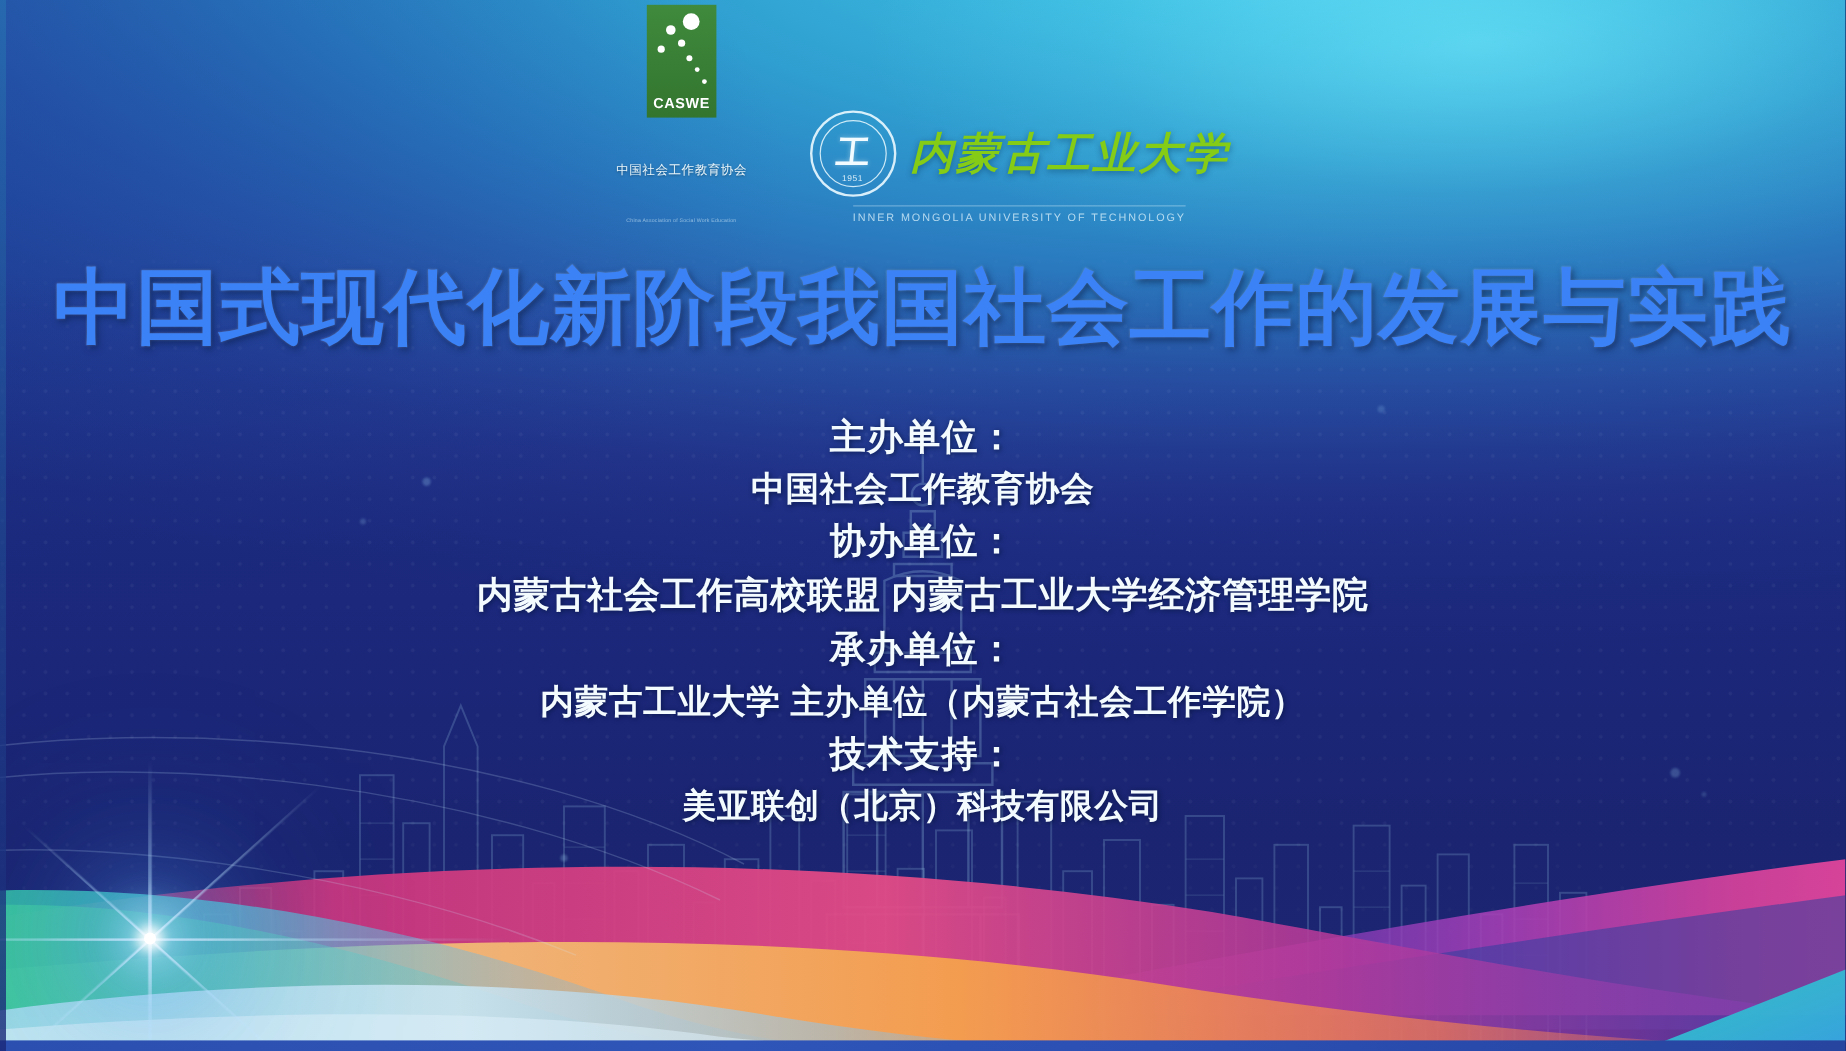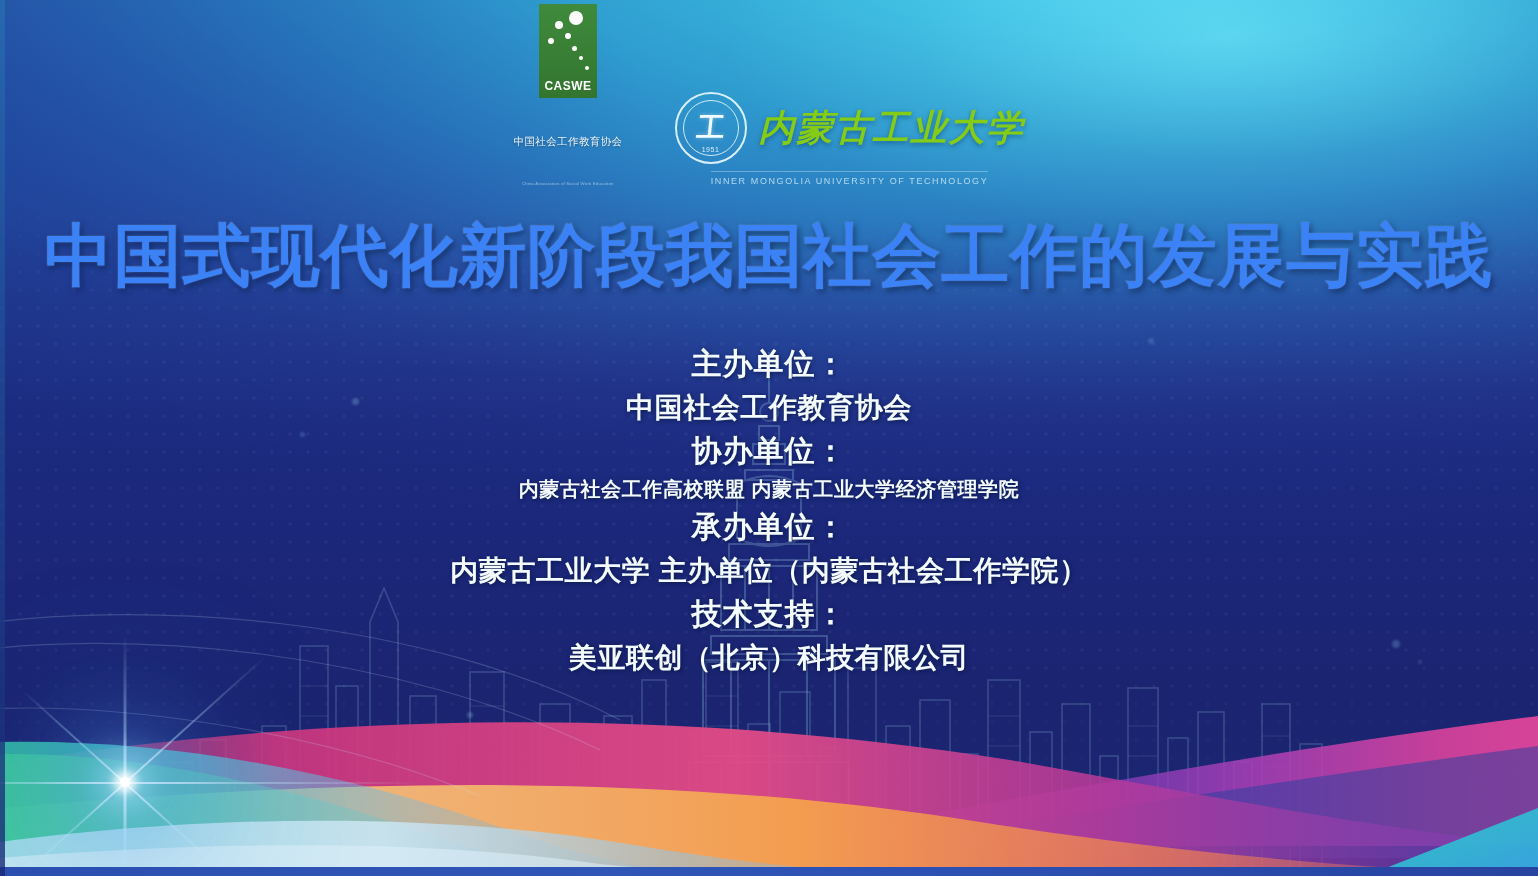--- a/index.html
+++ b/index.html
@@ -203,21 +203,21 @@
     gap:4px;
   }
   .org-line {
     color:#f4fbff;
     font-weight:bold;
     white-space:nowrap;
     text-shadow:1px 1px 4px rgba(6,20,60,0.75);
   }
   .org-label { font-size:30px; letter-spacing:1px; }
   .org-value { font-size:28px; letter-spacing:0.6px; }
-  .org-value.wide { font-size:20px; }
+  .org-value.wide { font-size:30px; }
 
   
   .bottom-strip {
     position:absolute; left:0; right:0; bottom:0; height:9px;
     background:linear-gradient(90deg,#2b4fb0,#2f55b8 40%,#2a4db0 70%,#27449f 100%);
   }
   .edge-left {
     position:absolute; left:0; top:0; bottom:0; width:5px;
     background:linear-gradient(180deg, rgba(40,120,180,0.55), rgba(26,40,120,0.8));
   }

